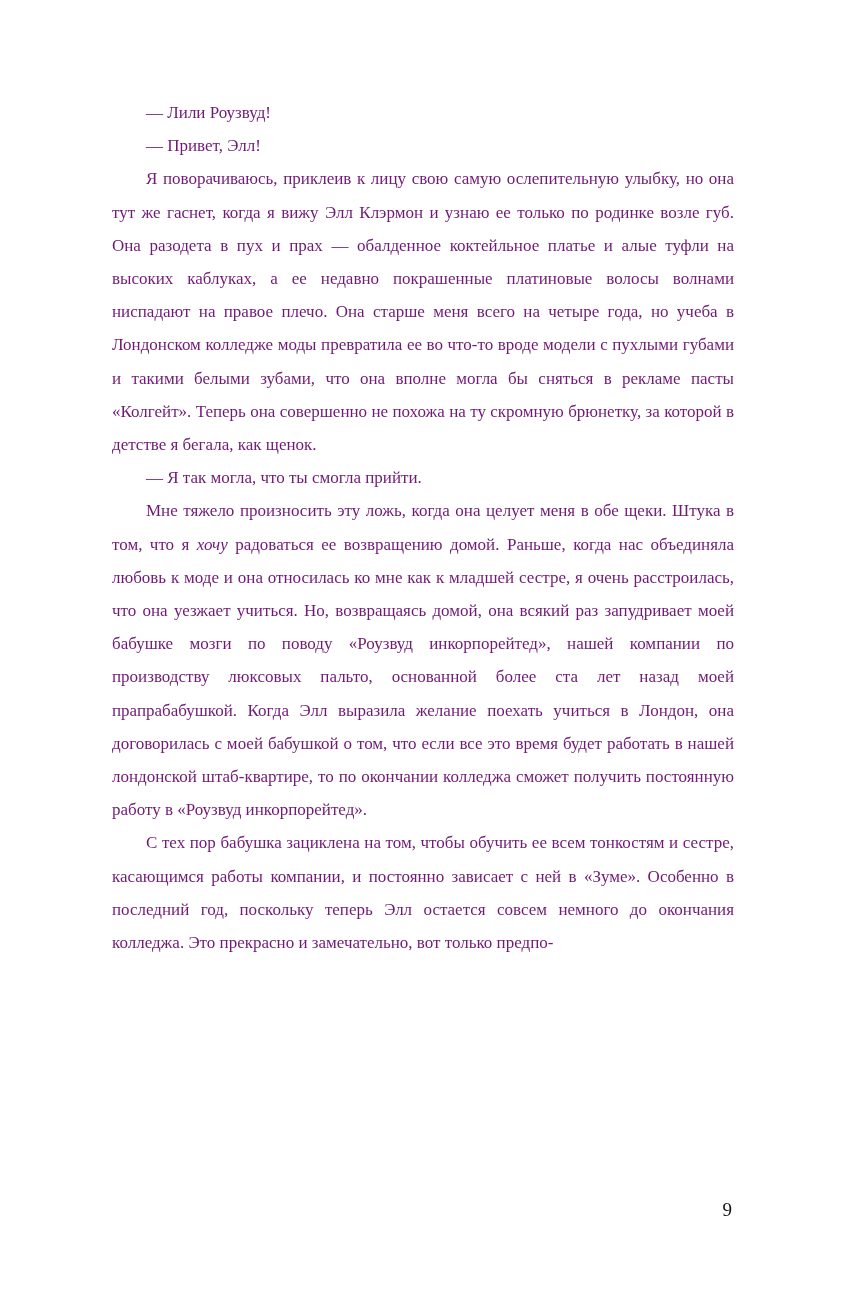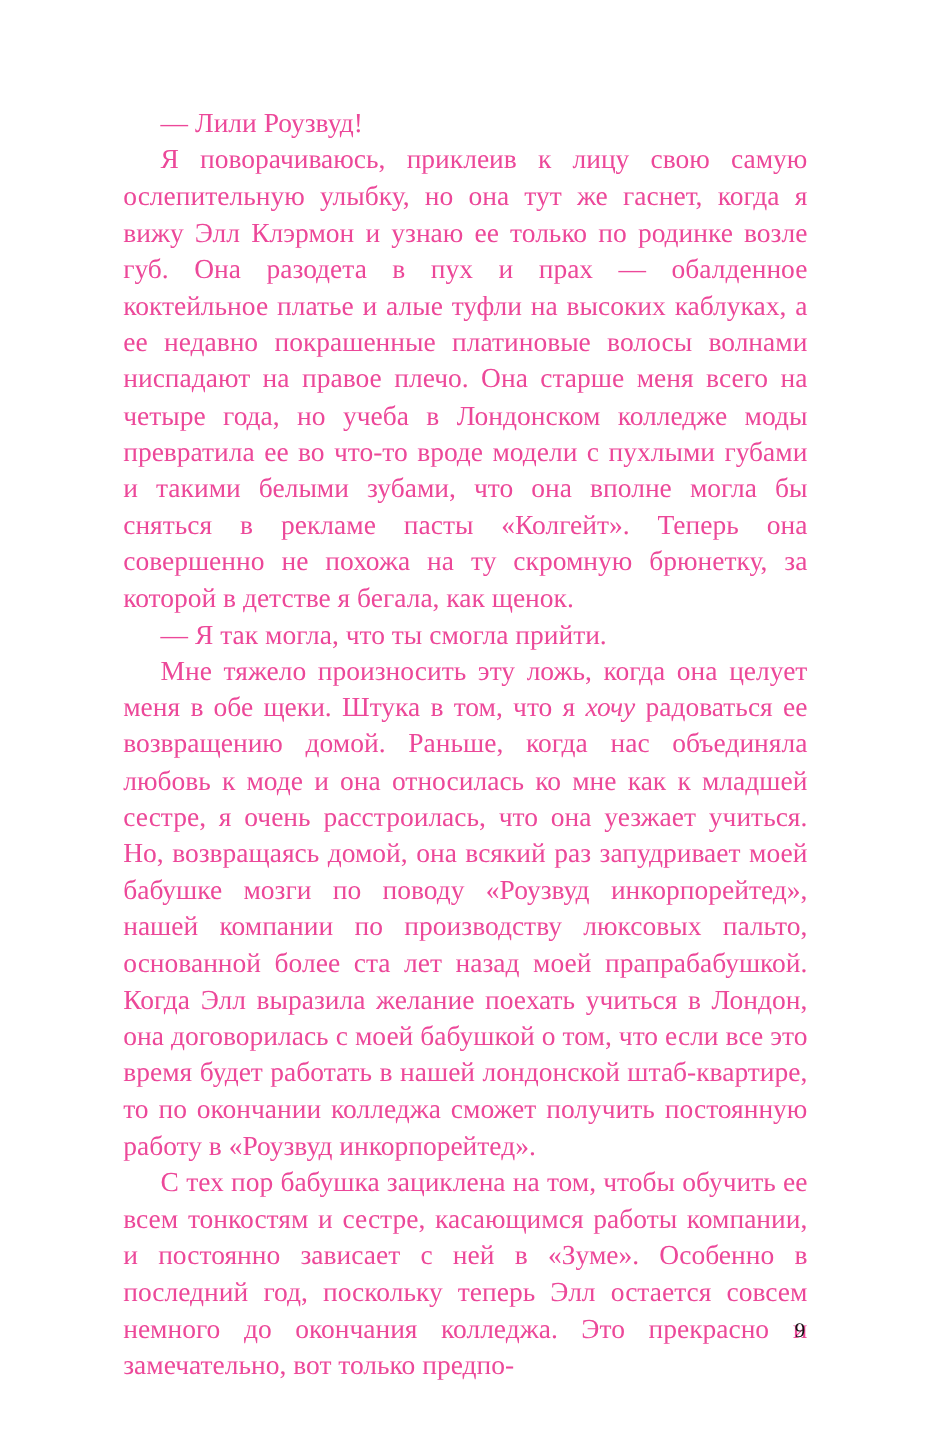--- a/index.html
+++ b/index.html
@@ -17,26 +17,26 @@
   .page {
     position: relative;
     width: 844px;
     height: 1311px;
     box-sizing: border-box;
     padding: 96px 112px 60px 112px;
     background: #ffffff;
   }
   .text-block {
     width: 622px;
-    font-size: 25px;
+    font-size: 17px;
     line-height: 33.2px;
     text-align: justify;
     text-justify: inter-word;
     hyphens: manual;
-    color: #ec4899;
+    color: #701a75;
   }
   .para {
     margin: 0;
     text-indent: 34px;
   }
   .para.dialogue {
     text-indent: 34px;
   }
   .para em {
   }
@@ -48,19 +48,20 @@
     line-height: 1;
     color: #141414;
   }
 </style>
 </head>
 <body>
 
 <div class="page">
   <div class="text-block">
     <p class="para dialogue">— Лили Роузвуд!</p>
+    <p class="para dialogue">— Привет, Элл!</p>
     <p class="para">Я поворачиваюсь, приклеив к лицу свою самую ослепительную улыбку, но она тут же гаснет, когда я вижу Элл Клэрмон и узнаю ее только по родинке возле губ. Она разодета в пух и прах — обалденное коктейльное платье и алые туфли на высоких каблуках, а ее недавно покрашенные платиновые волосы волнами ниспадают на правое плечо. Она старше меня всего на четыре года, но учеба в Лондонском колледже моды превратила ее во что-то вроде модели с пухлыми губами и такими белыми зубами, что она вполне могла бы сняться в рекламе пасты «Колгейт». Теперь она совершенно не похожа на ту скромную брюнетку, за которой в детстве я бегала, как щенок.</p>
     <p class="para dialogue">— Я так могла, что ты смогла прийти.</p>
     <p class="para">Мне тяжело произносить эту ложь, когда она целует меня в обе щеки. Штука в том, что я <em>хочу</em> радоваться ее возвращению домой. Раньше, когда нас объединяла любовь к моде и она относилась ко мне как к младшей сестре, я очень расстроилась, что она уезжает учиться. Но, возвращаясь домой, она всякий раз запудривает моей бабушке мозги по поводу «Роузвуд инкорпорейтед», нашей компании по производству люксовых пальто, основанной более ста лет назад моей прапрабабушкой. Когда Элл выразила желание поехать учиться в Лондон, она договорилась с моей бабушкой о том, что если все это время будет работать в нашей лондонской штаб-квартире, то по окончании колледжа сможет получить постоянную работу в «Роузвуд инкорпорейтед».</p>
     <p class="para">С тех пор бабушка зациклена на том, чтобы обучить ее всем тонкостям и сестре, касающимся работы компании, и постоянно зависает с ней в «Зуме». Особенно в последний год, поскольку теперь Элл остается совсем немного до окончания колледжа. Это прекрасно и замечательно, вот только предпо-</p>
   </div>
   <div class="folio">9</div>
 </div>
 
 </body></html>

